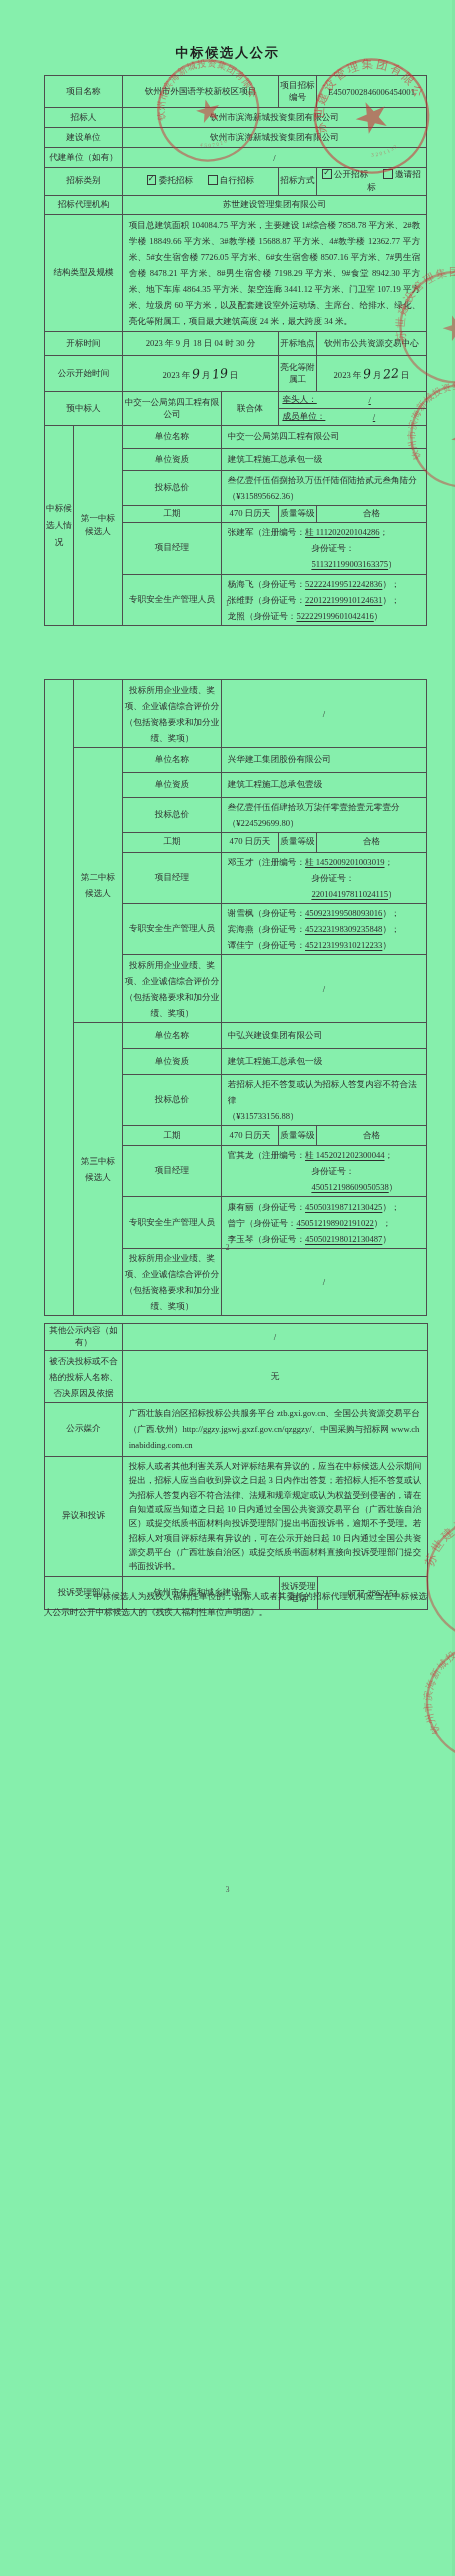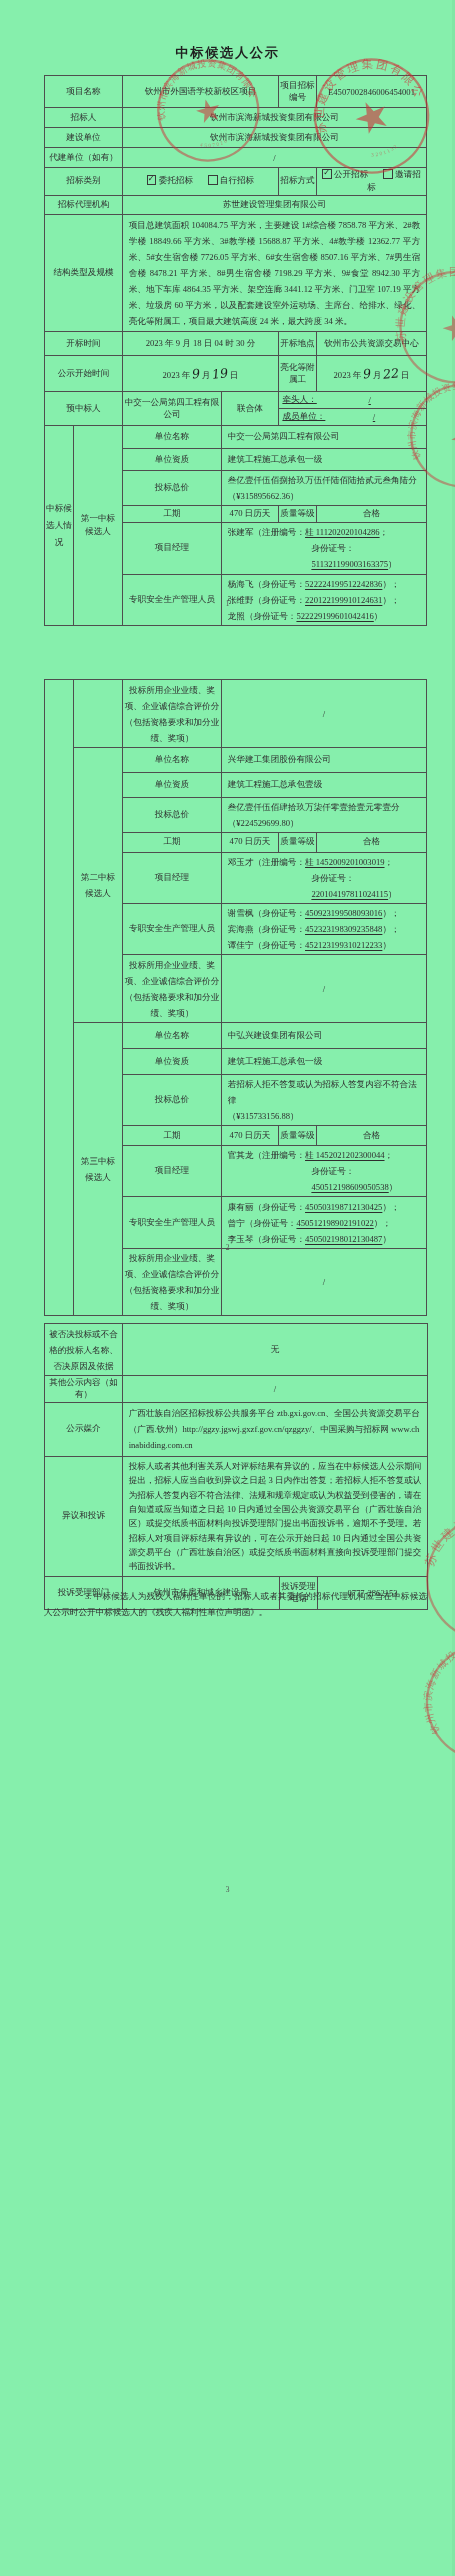--- a/index.html
+++ b/index.html
@@ -268,27 +268,27 @@
   <div class="pagenum" style="top:1243px">2</div>
 
   <table style="top:1323px;">
     <colgroup>
         <col style="width:78px">
         <col style="width:157px">
         <col style="width:38px">
         <col style="width:110px">
       </colgroup>
     <tbody>
-        <tr style="height:52px">
+        <tr style="height:23.5px">
+      <td class="np">其他公示内容（如有）</td>
+      <td colspan="3">/</td>
+    </tr>
+    <tr style="height:52px">
       <td class="np lh28">被否决投标或不合格的投标人名称、否决原因及依据</td>
       <td colspan="3">无</td>
-    </tr>
-    <tr style="height:23.5px">
-      <td class="np">其他公示内容（如有）</td>
-      <td colspan="3">/</td>
     </tr>
     <tr style="height:51px">
       <td>公示媒介</td>
       <td colspan="3" class="tleft lh28 media-cell" style="padding:2.3px 5.7px">广西壮族自治区招标投标公共服务平台 ztb.gxi.gov.cn、全国公共资源交易平台（广西.钦州）http://ggzy.jgswj.gxzf.gov.cn/qzggzy/、中国采购与招标网 www.chinabidding.com.cn</td>
     </tr>
     <tr style="height:100px">
       <td>异议和投诉</td>
       <td colspan="3" class="tleft just lh25" style="padding:2.3px 5.7px">投标人或者其他利害关系人对评标结果有异议的，应当在中标候选人公示期间提出，招标人应当自收到异议之日起 3 日内作出答复；若招标人拒不答复或认为招标人答复内容不符合法律、法规和规章规定或认为权益受到侵害的，请在自知道或应当知道之日起 10 日内通过全国公共资源交易平台（广西壮族自治区）或提交纸质书面材料向投诉受理部门提出书面投诉书，逾期不予受理。若招标人对项目评标结果有异议的，可在公示开始日起 10 日内通过全国公共资源交易平台（广西壮族自治区）或提交纸质书面材料直接向投诉受理部门提交书面投诉书。</td>
     </tr>
     <tr style="height:33px">

